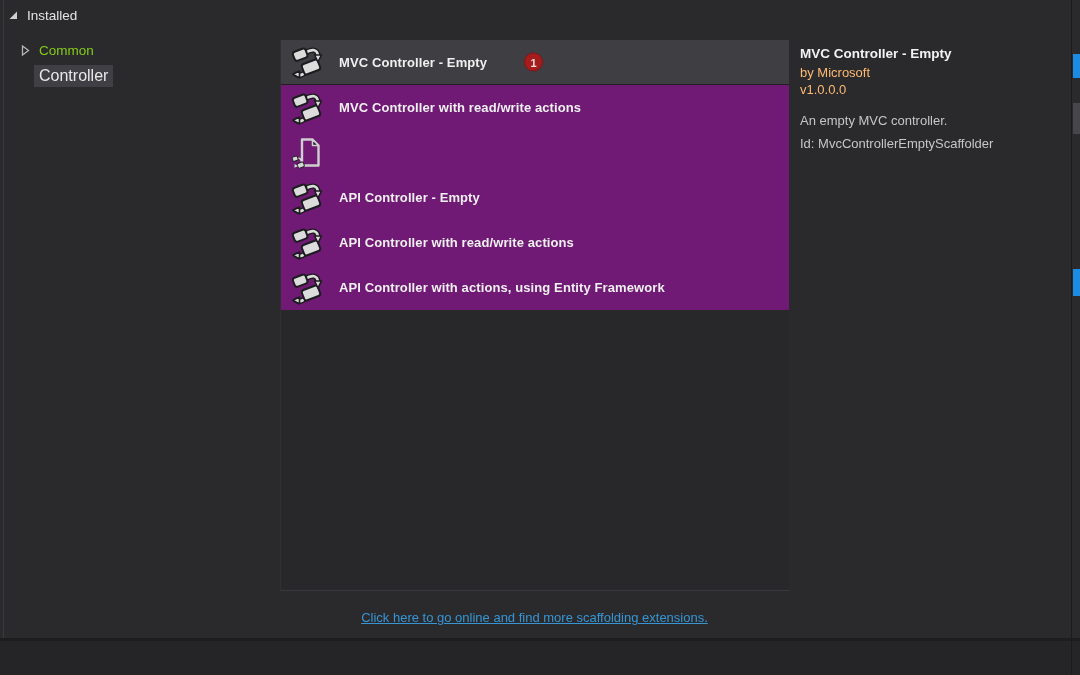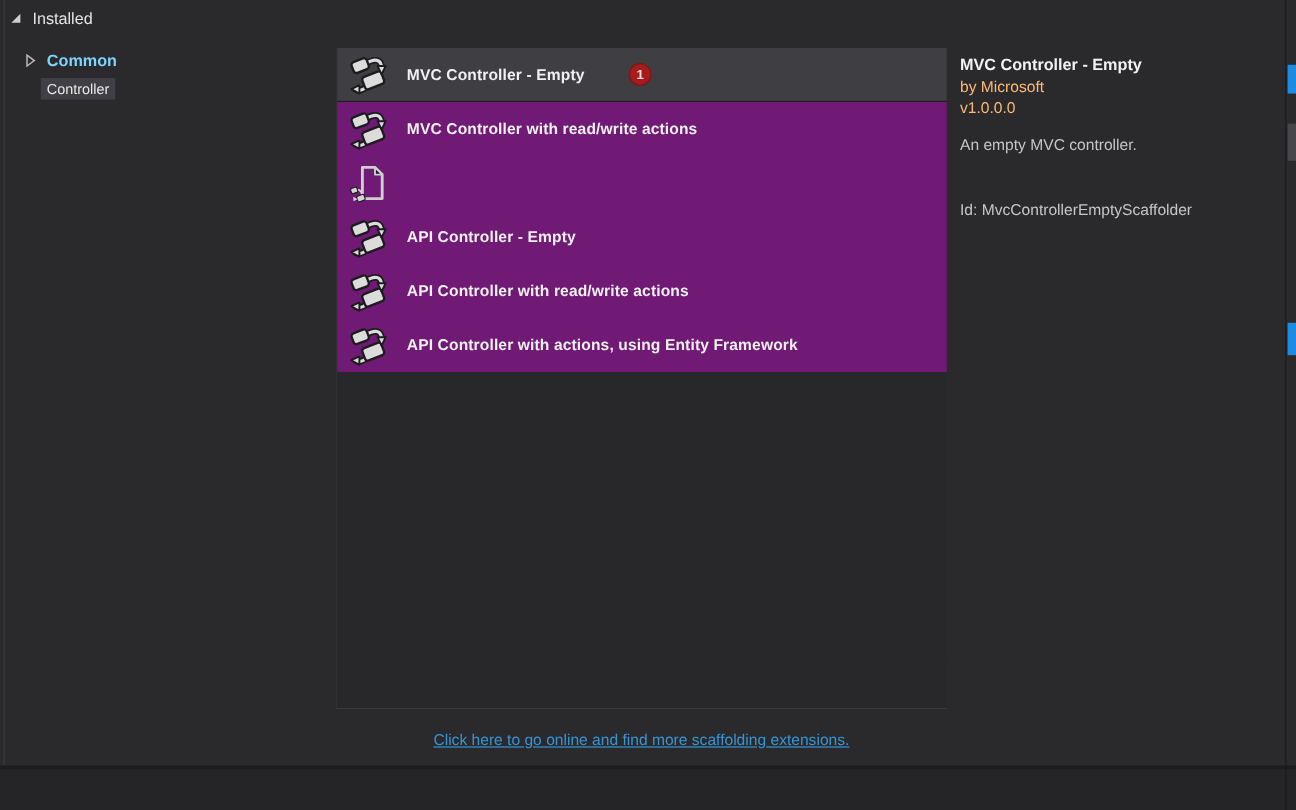--- a/index.html
+++ b/index.html
@@ -10,22 +10,22 @@
     position: relative;
     color: #c8c8c8;
   }
   .stage { position: absolute; inset: 0; width: 1080px; height: 553px; background: #2a2a2d; }
 
   
   .tree { position: absolute; left: 0; top: 0; width: 270px; }
   .tree-row { position: absolute; display: flex; align-items: center; gap: 8px; cursor: default; }
   .tree-row .glyph { width: 11px; height: 11px; display: inline-block; flex: 0 0 auto; }
   .tree-root-row { left: 8px; top: 8px; color: #e4e4e4; font-size: 13.5px; }
-  .tree-common-row { left: 20px; top: 43px; color: #7dd3fc; font-size: 13.5px; font-weight: bold; }
-  .tree-controller-row { left: 34px; top: 65px; font-size: 12px; }
+  .tree-common-row { left: 20px; top: 43px; color: #84cc16; font-size: 13.5px; }
+  .tree-controller-row { left: 34px; top: 65px; font-size: 16px; }
   .tree-sel { background: #3f3f45; color: #e9e9e9; padding: 2px 5px; }
 
   
   .list-panel {
     position: absolute; left: 280px; top: 40px; width: 509px; height: 551px;
     background: #28282b; border-bottom: 1px solid #39393d; border-left: 1px solid #303034;
   }
   .row {
     position: relative; height: 45px; display: flex; align-items: center;
     background: #701a75; padding-left: 9px; cursor: pointer;
@@ -46,21 +46,21 @@
 
   
   .more-link-wrap { position: absolute; left: 280px; top: 608px; width: 509px; text-align: center; }
   .more-link { color: #3795d4; font-size: 13px; text-decoration: underline; cursor: pointer; }
 
   
   .details { position: absolute; left: 800px; top: 46px; width: 262px; font-size: 13px; }
   .details .title { color: #f2f2f2; font-weight: bold; font-size: 13.5px; margin-bottom: 3px; }
   .details .author, .details .version { color: #fdba74; line-height: 17px; }
   .details .desc { color: #c6c6c6; margin-top: 15px; }
-  .details .idline { color: #c6c6c6; margin-top: 39px; }
+  .details .idline { color: #c6c6c6; margin-top: 8px; }
 
   
   .left-border { position: absolute; left: 3px; top: 0; width: 1px; height: 640px; background: #3a3a3e; }
   .bottom-bar { position: absolute; left: 0; top: 638px; width: 1080px; height: 37px;
                 background: #252528; border-top: 3px solid #1d1d1f; }
   .edge-divider { position: absolute; left: 1071px; top: 0; width: 1px; height: 675px; background: #1b1b1d; }
   .edge-seg { position: absolute; left: 1073px; width: 7px; }
   .edge-blue-top { top: 54px; height: 24px; background: #1c8ce2; }
   .edge-gray { top: 103px; height: 31px; background: #47474b; }
   .edge-blue-mid { top: 269px; height: 27px; background: #1c8ce2; }

